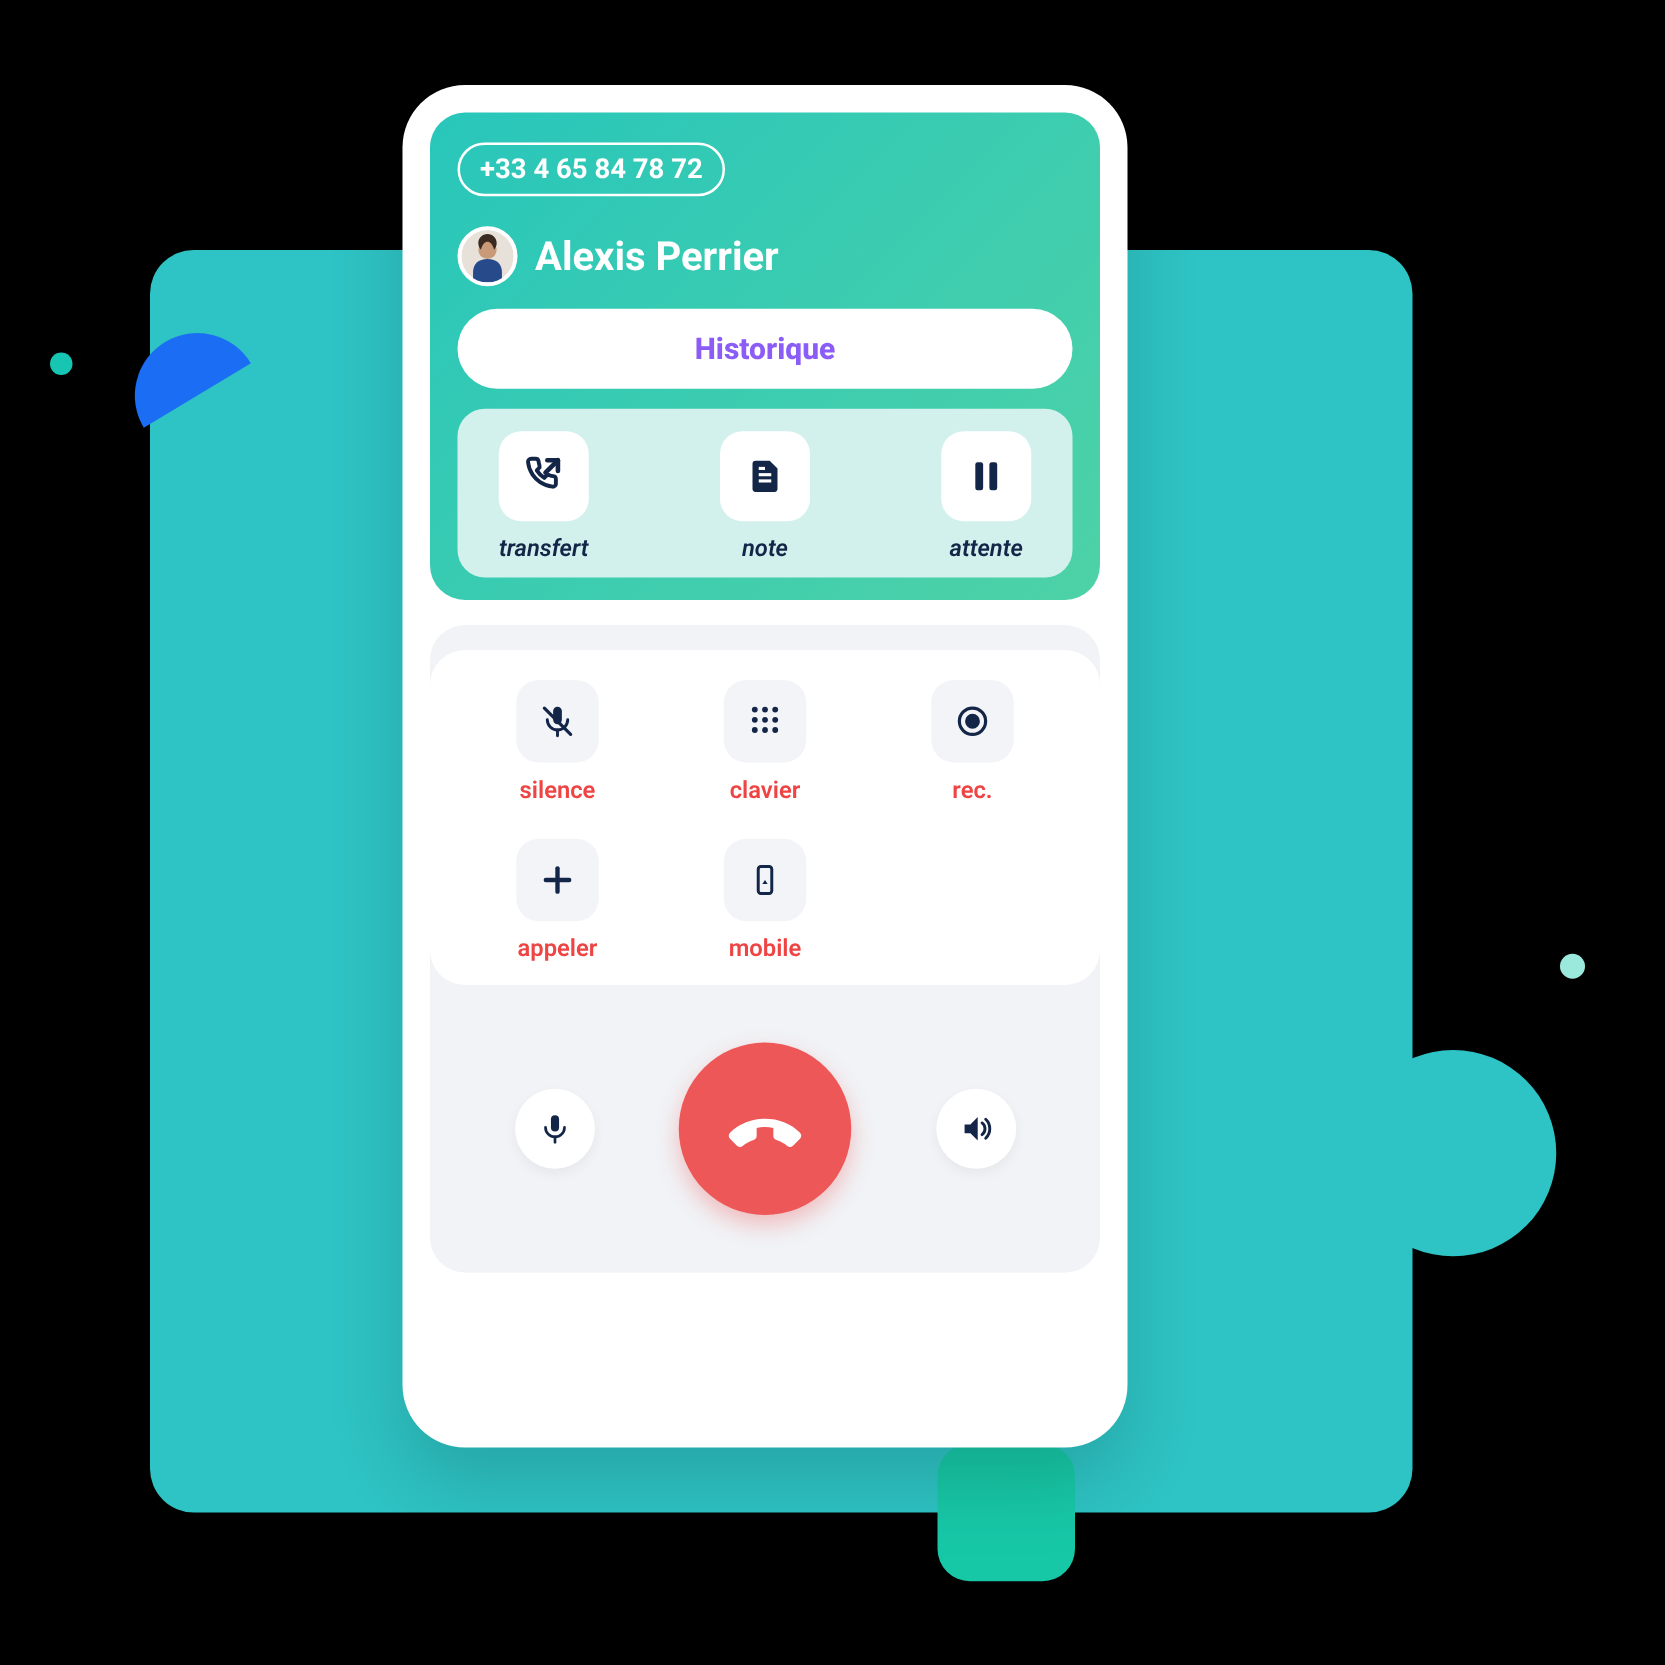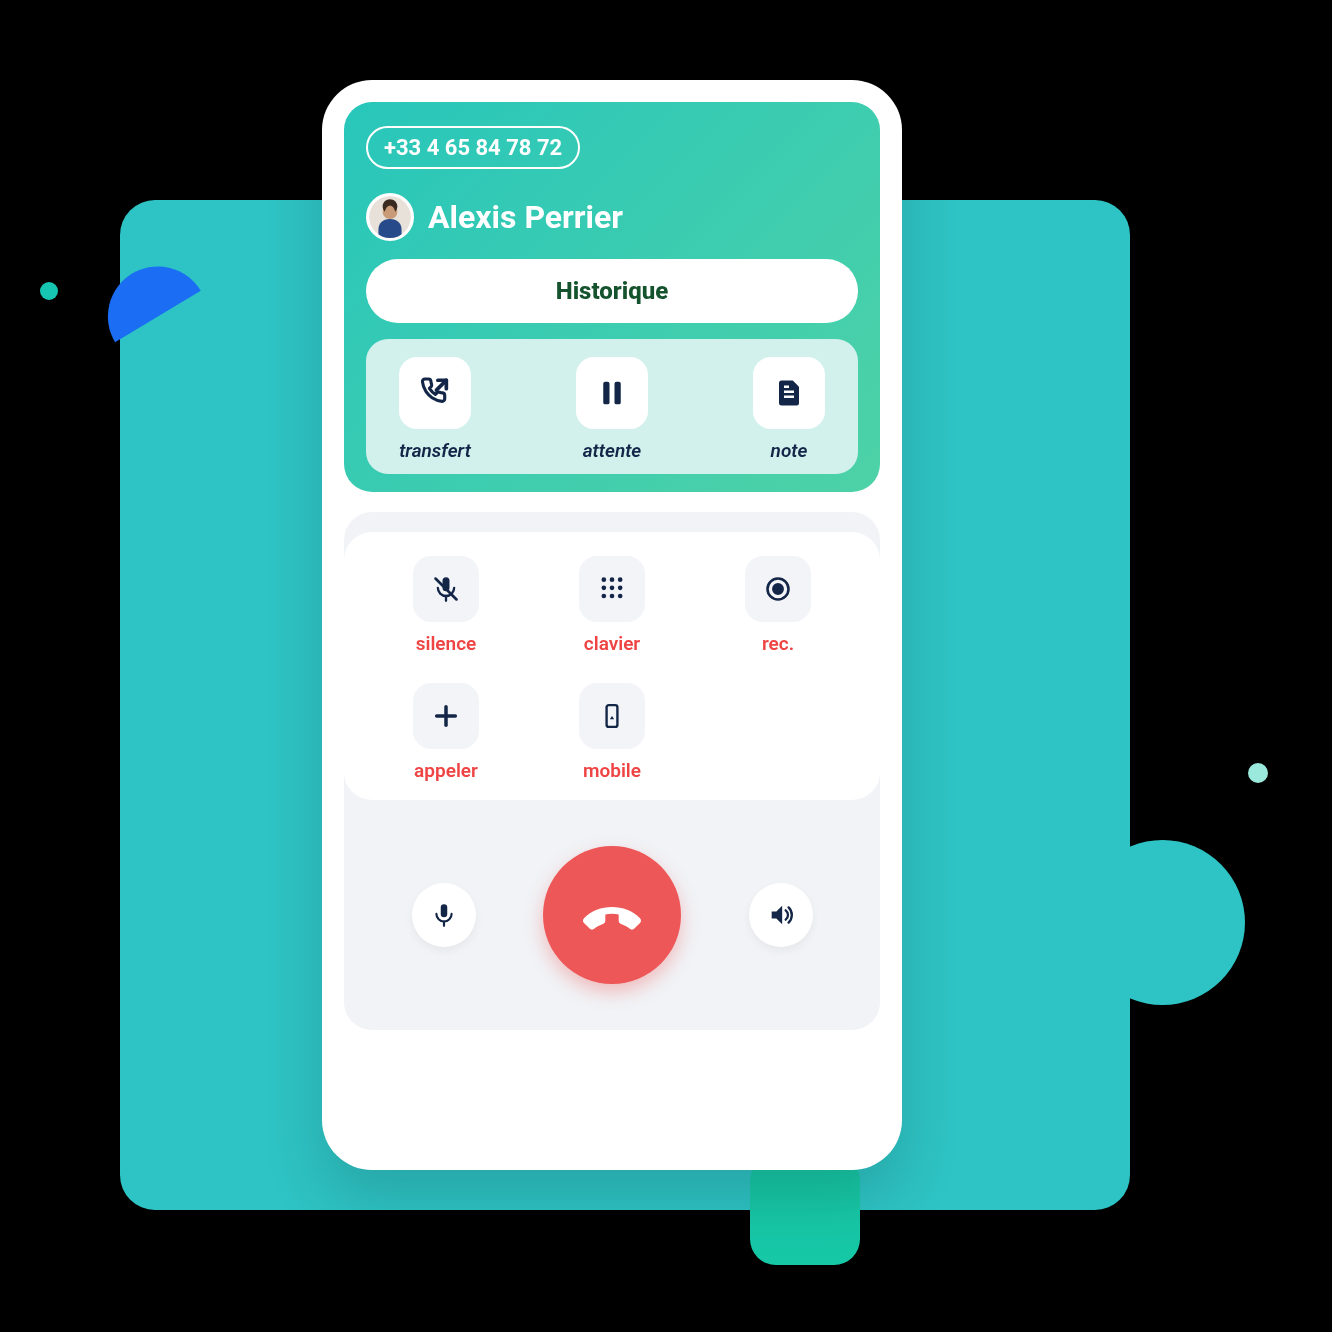--- a/index.html
+++ b/index.html
@@ -54,21 +54,21 @@
   .deco-rounded-sq {
     position: absolute;
     left: 750px; top: 1155px;
     width: 110px; height: 110px;
     background: #17c8a7;
     border-radius: 26px;
   }
   .phone {
     position: absolute;
     left: 322px;
-    top: 80px;
+    top: 68px;
     width: 580px;
     height: 1090px;
     background: #fff;
     border-radius: 50px;
     padding: 22px;
     box-shadow: 0 30px 60px rgba(0,0,0,.15);
   }
   .top-card {
     background: linear-gradient(135deg, #28c6bb 0%, #4ed2a6 100%);
     border-radius: 28px;
@@ -125,21 +125,21 @@
     height: 64px;
     display: flex;
     align-items: center;
     padding: 6px;
   }
   .tab {
     flex: 1;
     text-align: center;
     font-size: 24px;
     font-weight: 800;
-    color: #14532d;
+    color: #8b5cf6;
     height: 52px;
     line-height: 52px;
     border-radius: 30px;
     cursor: pointer;
   }
   .tab.active {
     background: linear-gradient(90deg, #21c0b8, #4cd3a4);
     color: #fff;
   }
   .actions-row {
@@ -265,36 +265,36 @@
             <path d="M21 15.5a2 2 0 0 1-2.2 2 19 19 0 0 1-8.3-3 19 19 0 0 1-5-5A19 19 0 0 1 2.5 1.2 2 2 0 0 1 4.5-1h3a2 2 0 0 1 2 1.7c.1.9.3 1.8.6 2.6a2 2 0 0 1-.5 2.1L8.3 6.7a16 16 0 0 0 5 5l1.3-1.3a2 2 0 0 1 2.1-.5c.8.3 1.7.5 2.6.6a2 2 0 0 1 1.7 2z" transform="translate(1 3) scale(.85)"></path>
             <path d="M14 3h6v6"></path>
               <path d="M20 3l-7 7"></path>
           </svg>
         </div>
         <div class="lbl">transfert</div>
       </div>
       <div class="action">
         <div class="btn">
           <svg width="30" height="30" viewBox="0 0 24 24" fill="currentColor">
-              <rect x="5" y="3" width="5" height="18" rx="1.5"></rect>
-              <rect x="14" y="3" width="5" height="18" rx="1.5"></rect>
-            </svg>
-        </div>
-        <div class="lbl">attente</div>
-      </div>
-      <div class="action">
-        <div class="btn">
-          <svg width="30" height="30" viewBox="0 0 24 24" fill="currentColor">
               <path d="M6 2h9l5 5v13a2 2 0 0 1-2 2H6a2 2 0 0 1-2-2V4a2 2 0 0 1 2-2z"></path>
               <rect x="8" y="10" width="8" height="2" fill="#fff"></rect>
               <rect x="8" y="14" width="8" height="2" fill="#fff"></rect>
               <rect x="8" y="6" width="4" height="2" fill="#fff"></rect>
             </svg>
         </div>
         <div class="lbl">note</div>
+      </div>
+      <div class="action">
+        <div class="btn">
+          <svg width="30" height="30" viewBox="0 0 24 24" fill="currentColor">
+              <rect x="5" y="3" width="5" height="18" rx="1.5"></rect>
+              <rect x="14" y="3" width="5" height="18" rx="1.5"></rect>
+            </svg>
+        </div>
+        <div class="lbl">attente</div>
       </div>
     </div>
   </div>
 
   <div class="body-area" style="margin-top:20px;">
     <div class="mid-card">
       <div class="mid">
         <div class="btn">
           <svg width="28" height="28" viewBox="0 0 24 24" fill="currentColor">
               <path d="M12 2a3 3 0 0 0-3 3v6a3 3 0 0 0 6 0V5a3 3 0 0 0-3-3z"></path>

